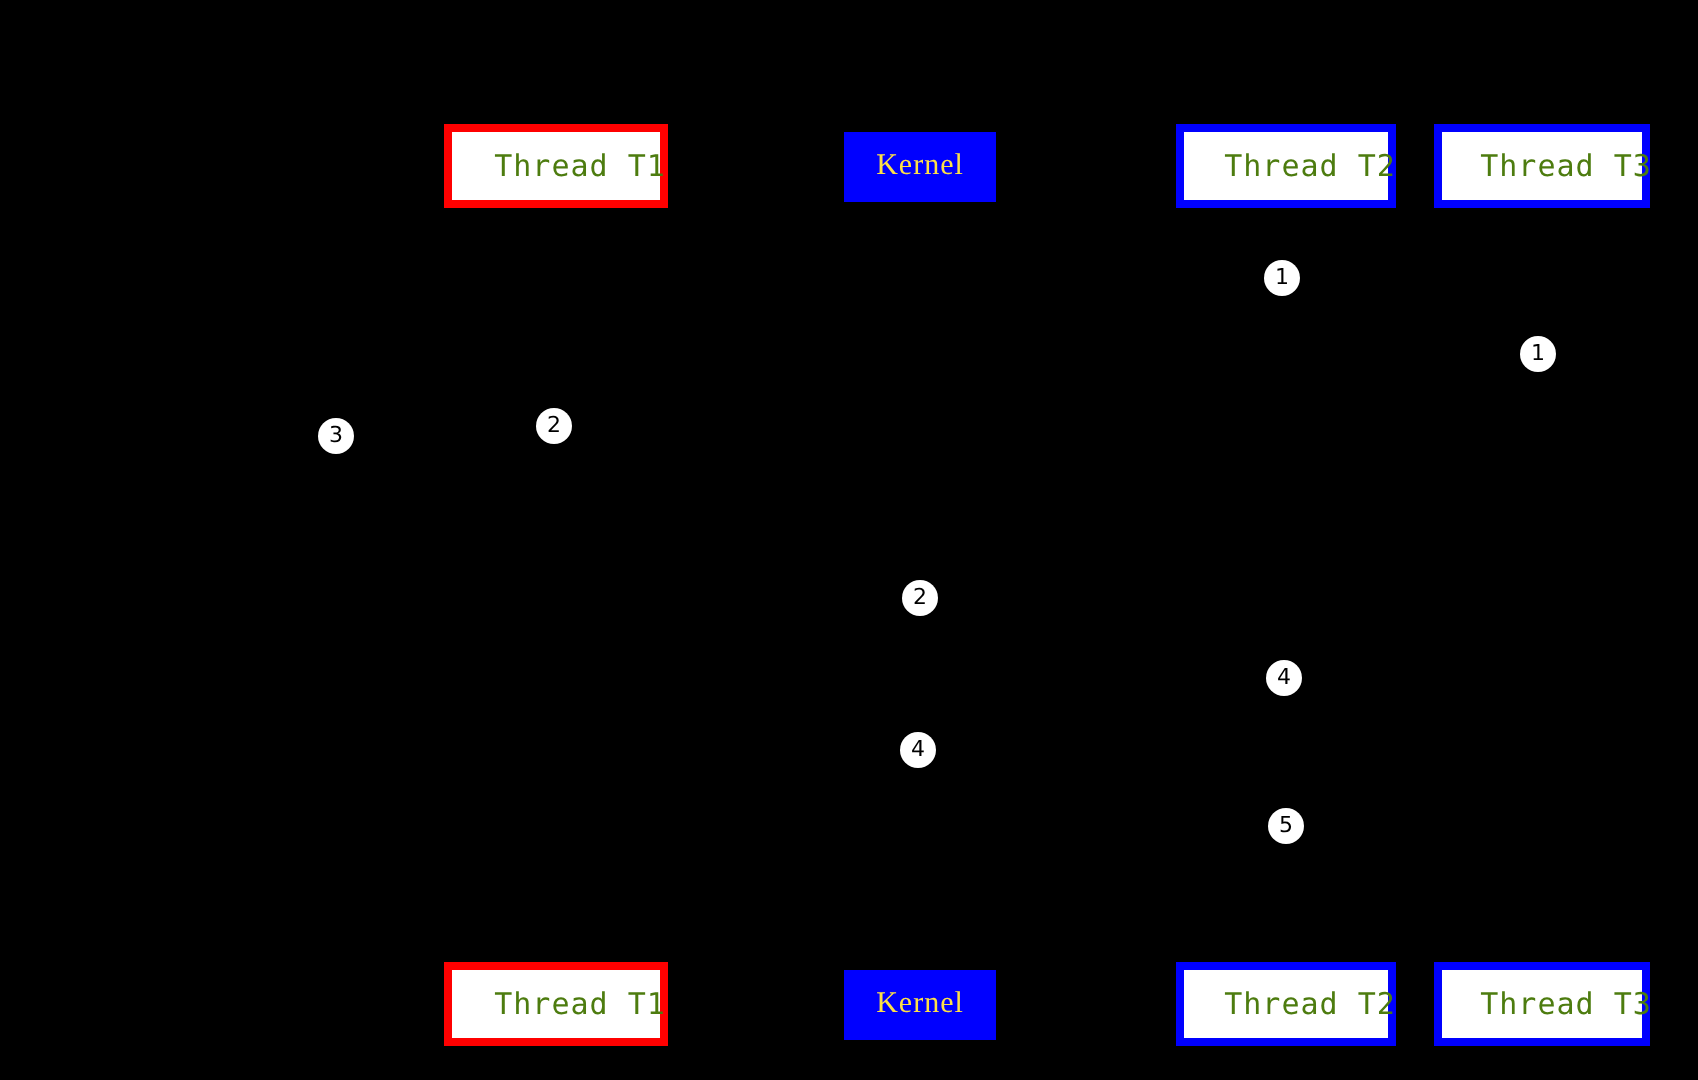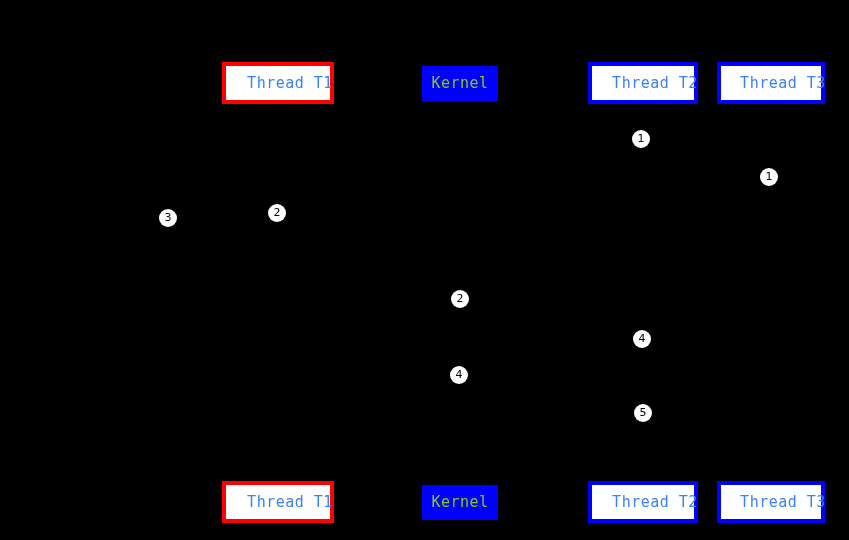--- a/index.html
+++ b/index.html
@@ -32,28 +32,29 @@
     font-family: "DejaVu Sans Mono", monospace;
     font-size: 15px;
     letter-spacing: 0.5px;
   }
   .style-outline {
     background: #ffffff;
     border-style: solid;
     border-width: 4px;
   }
   .style-outline .lifeline-label {
-    color: #3b82f6;
+    color: #4d7c0f;
     margin-left: 24px;
   }
   .style-filled {
     border: none;
   }
   .style-filled .lifeline-label {
-    color: #84cc16;
+    color: #fde047;
+    font-family: Liberation Serif, serif;
   }
   
   .lifeline-stem {
     position: absolute;
     width: 1px;
     background: #000000;
   }
   
   .step-badge {
     position: absolute;

